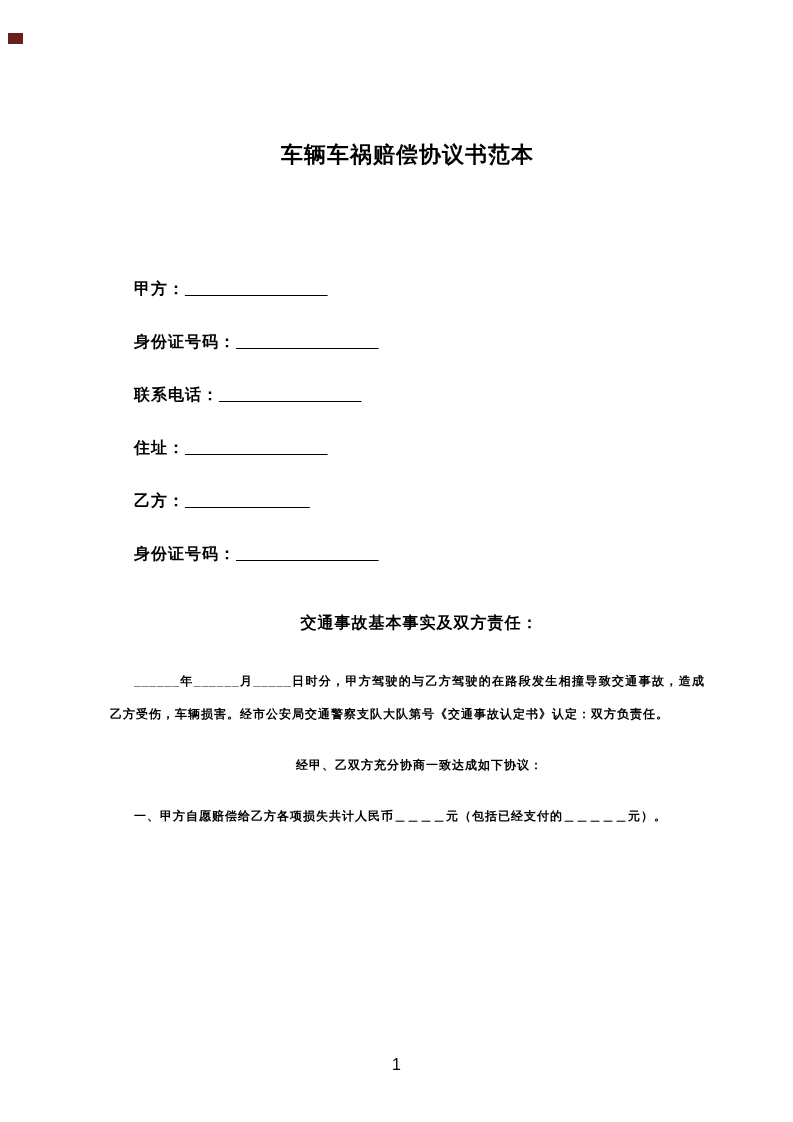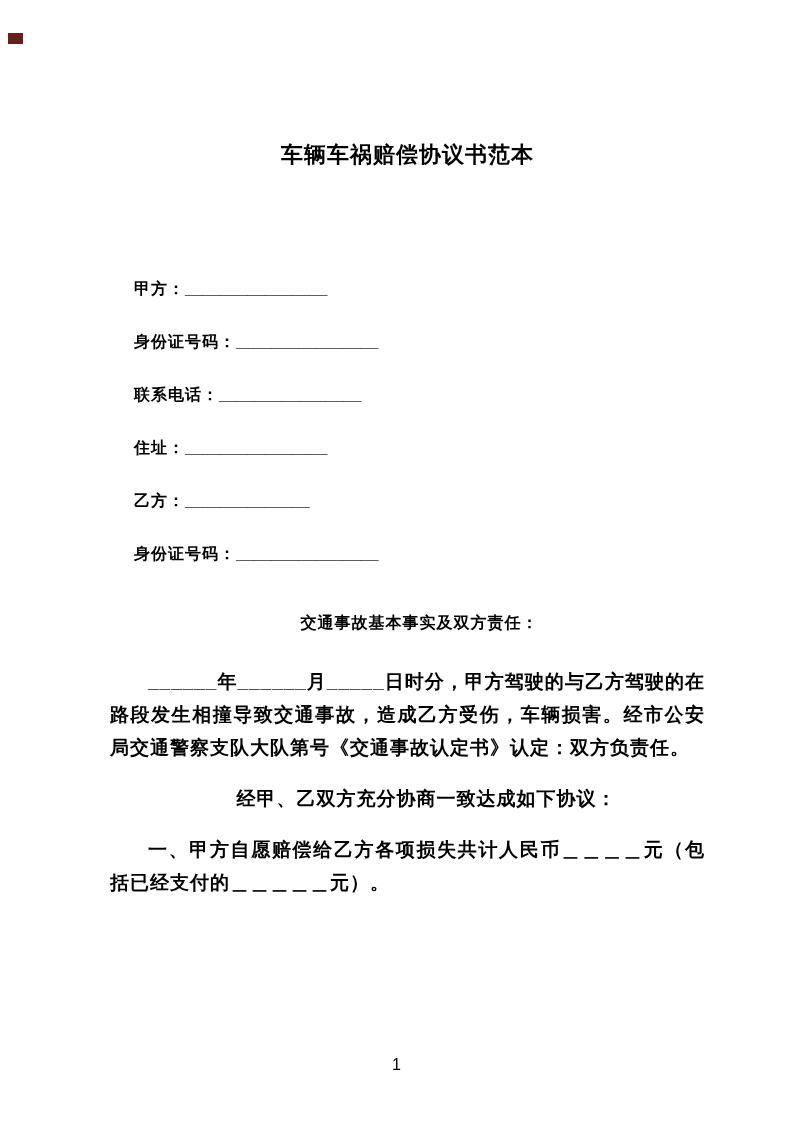--- a/index.html
+++ b/index.html
@@ -43,32 +43,33 @@
     font-weight: 600;
     line-height: 22px;
     white-space: nowrap;
   }
   .field-label {
     letter-spacing: 1px;
   }
   .field-blank {
     letter-spacing: 0;
     font-weight: 600;
+    text-decoration: underline;
   }
   .section-heading {
     margin: 47px 0 0 24px;
     font-size: 16px;
     font-weight: 700;
     line-height: 22px;
     letter-spacing: 1px;
     text-align: center;
   }
   .para {
     margin: 31px 0 0 0;
-    font-size: 19px;
+    font-size: 12px;
     font-weight: 600;
     line-height: 33px;
     text-align: justify;
     text-indent: 2em;
     letter-spacing: 1px;
   }
   .para.intro {
     margin-top: 18px;
     text-align: center;
   }

